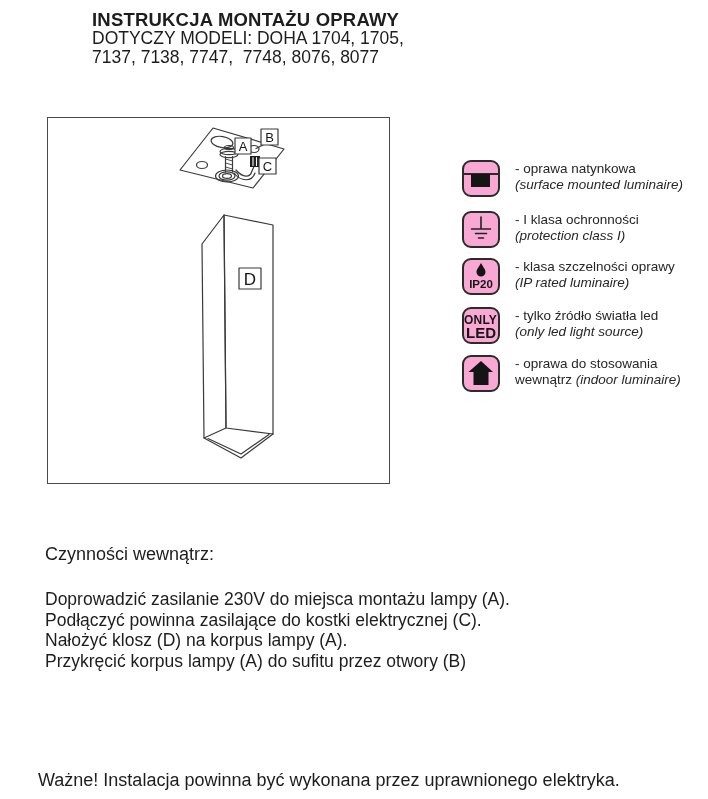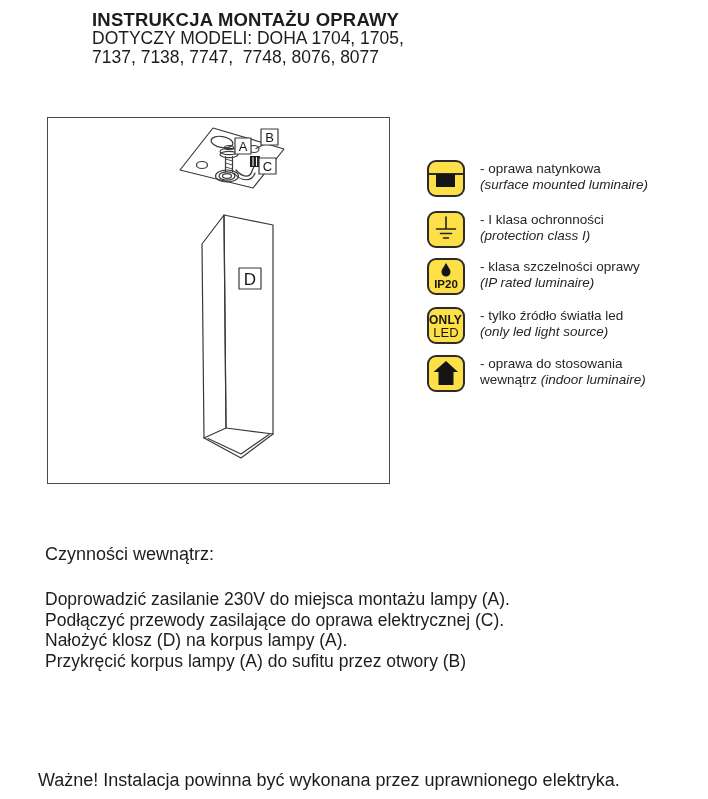--- a/index.html
+++ b/index.html
@@ -24,28 +24,28 @@
   .diagram text.label-d { font-size:17px; }
   .diagram .whitebox { fill:#ffffff; }
   .diagram .solid { fill:#1c1c1c; stroke:none; }
   .diagram .wirehatch { stroke:#ffffff; stroke-width:1.1; }
   .diagram .thin { stroke-width:.9; }
 
   
   .legend-row { position:absolute; left:427px; display:flex; align-items:flex-start; }
   .badge {
     width:38px; height:37px; box-sizing:border-box; border:2px solid #2b2b2b;
-    border-radius:9px; background:#fde047; position:relative; flex:none;
+    border-radius:9px; background:#f9a8d4; position:relative; flex:none;margin-left:35px;
   }
   .badge svg { display:block; }
   .badge-line { position:absolute; left:0; right:0; top:11px; height:2px; background:#2b2b2b; }
   .badge-block { position:absolute; left:7px; top:12px; width:19px; height:13px; background:#151515; }
   .ip20-label { position:absolute; bottom:3px; left:0; width:100%; text-align:center; font-weight:bold; font-size:11.5px; color:#161616; }
   .badge-text-sm { margin-top:6px; text-align:left; font-weight:bold; font-size:12px; line-height:11px; letter-spacing:.2px; color:#161616; }
-  .badge-text-lg { text-align:center; font-weight:normal; font-size:13px; line-height:14px; color:#161616; }
+  .badge-text-lg { text-align:center; font-weight:bold; font-size:15px; line-height:14px; color:#161616; }
   .legend-text { margin-left:15px; margin-top:1px; font-size:13.5px; line-height:15.5px; color:#262626; width:230px; }
   .legend-text em { font-style:italic; }
 
   
   .steps-heading { position:absolute; left:45px; top:544px; font-size:18px; }
   .steps { position:absolute; left:45px; top:589px; font-size:17.5px; line-height:20.6px; }
 
   
   .warning { position:absolute; left:38px; top:770px; font-size:18px; }
 </style>
@@ -167,20 +167,20 @@
     </div>
     <div class="legend-text">
       <div>- oprawa do stosowania</div>
       <div><span>wewnątrz </span><em>(indoor luminaire)</em></div>
     </div>
   </div>
 
   <div class="steps-heading">Czynności wewnątrz:</div>
   <div class="steps">
     <div>Doprowadzić zasilanie 230V do miejsca montażu lampy (A).</div>
-    <div>Podłączyć przewody zasilające do oprawa elektrycznej (C).</div>
+    <div>Podłączyć powinna zasilające do kostki elektrycznej (C).</div>
     <div>Nałożyć klosz (D) na korpus lampy (A).</div>
     <div>Przykręcić korpus lampy (A) do sufitu przez otwory (B)</div>
   </div>
 
   <div class="warning">Ważne! Instalacja powinna być wykonana przez uprawnionego elektryka.</div>
 
 </div>
 
 </body></html>

